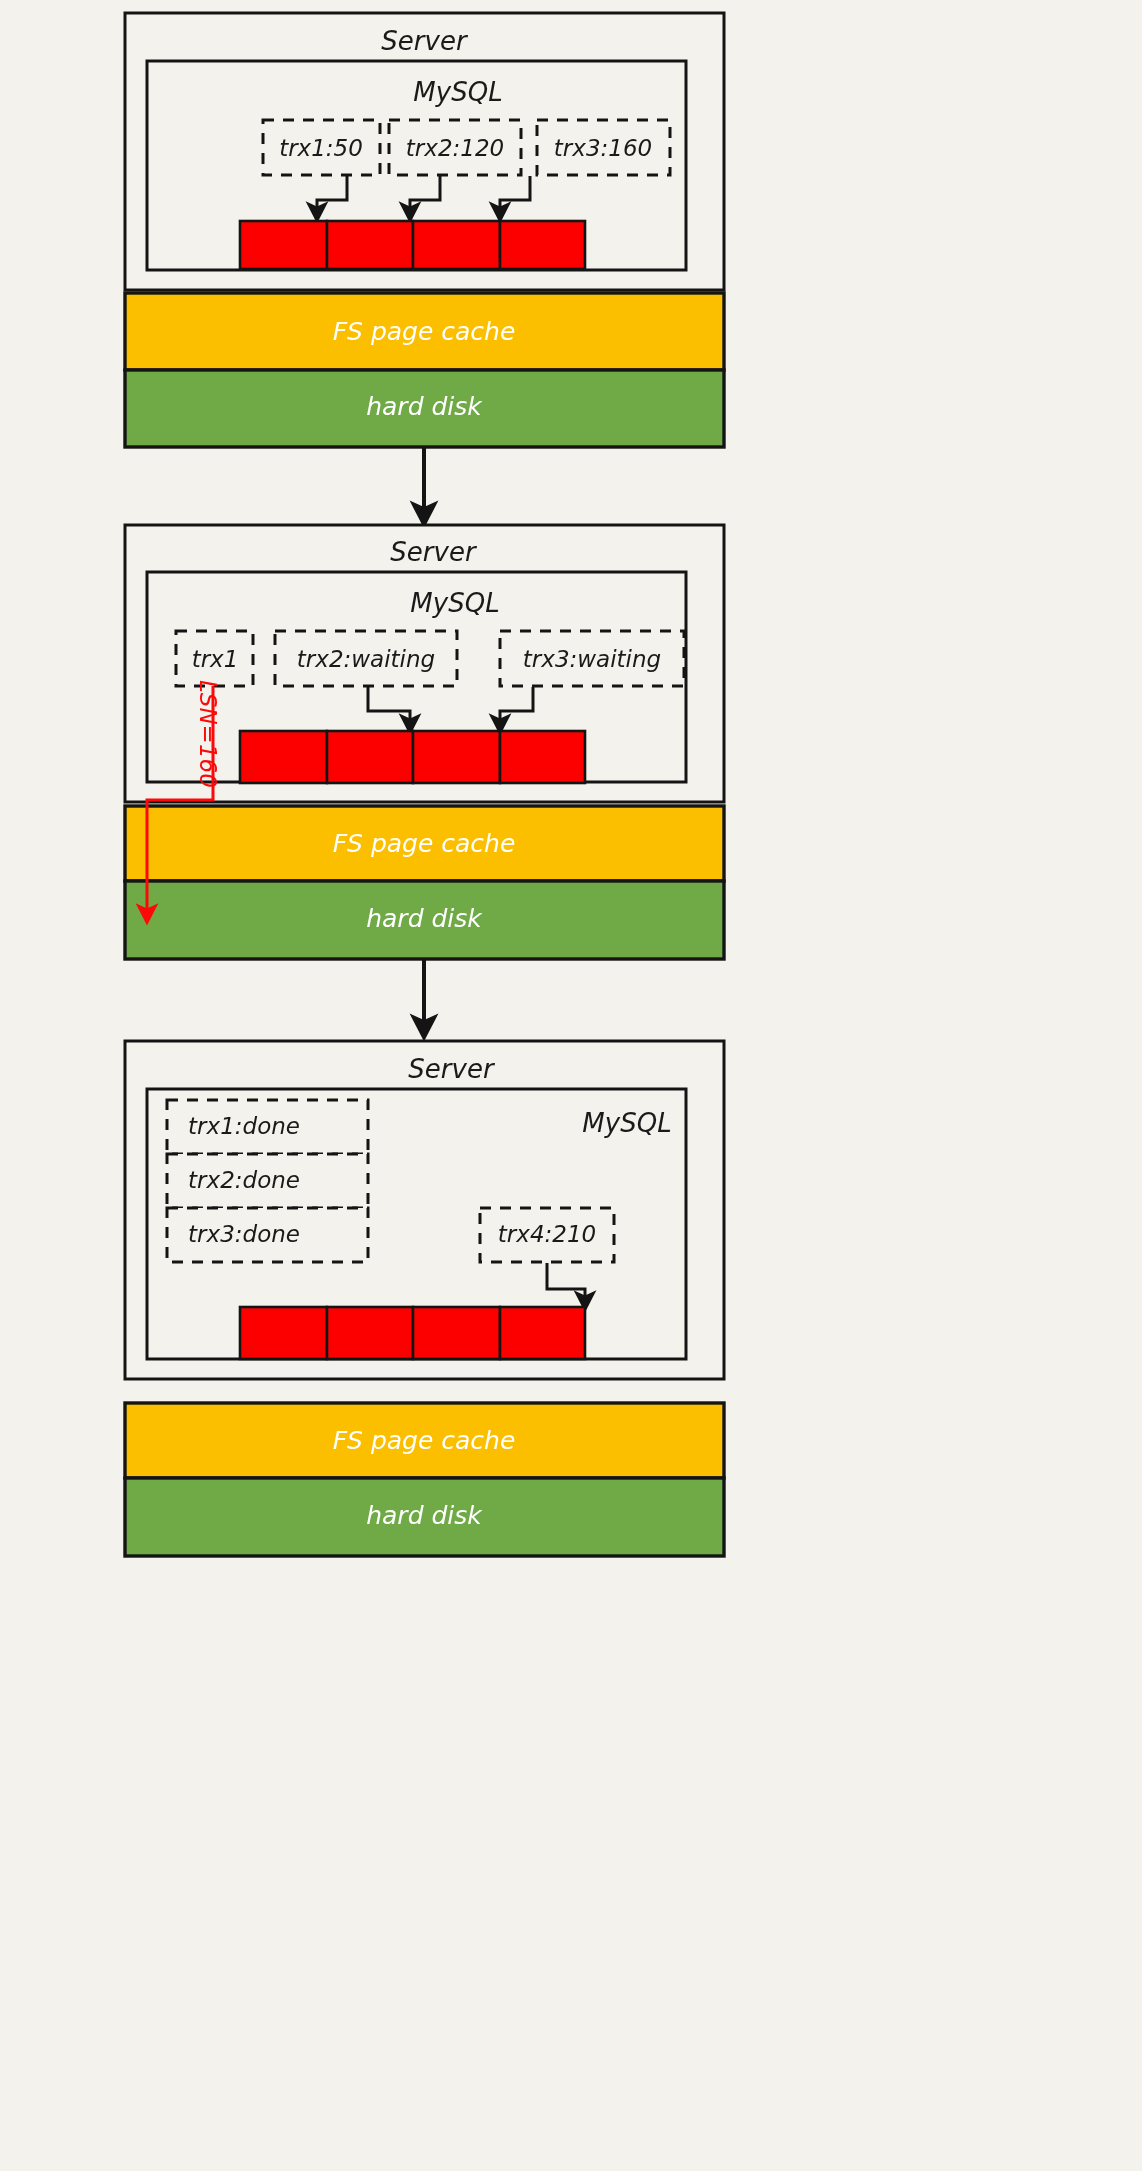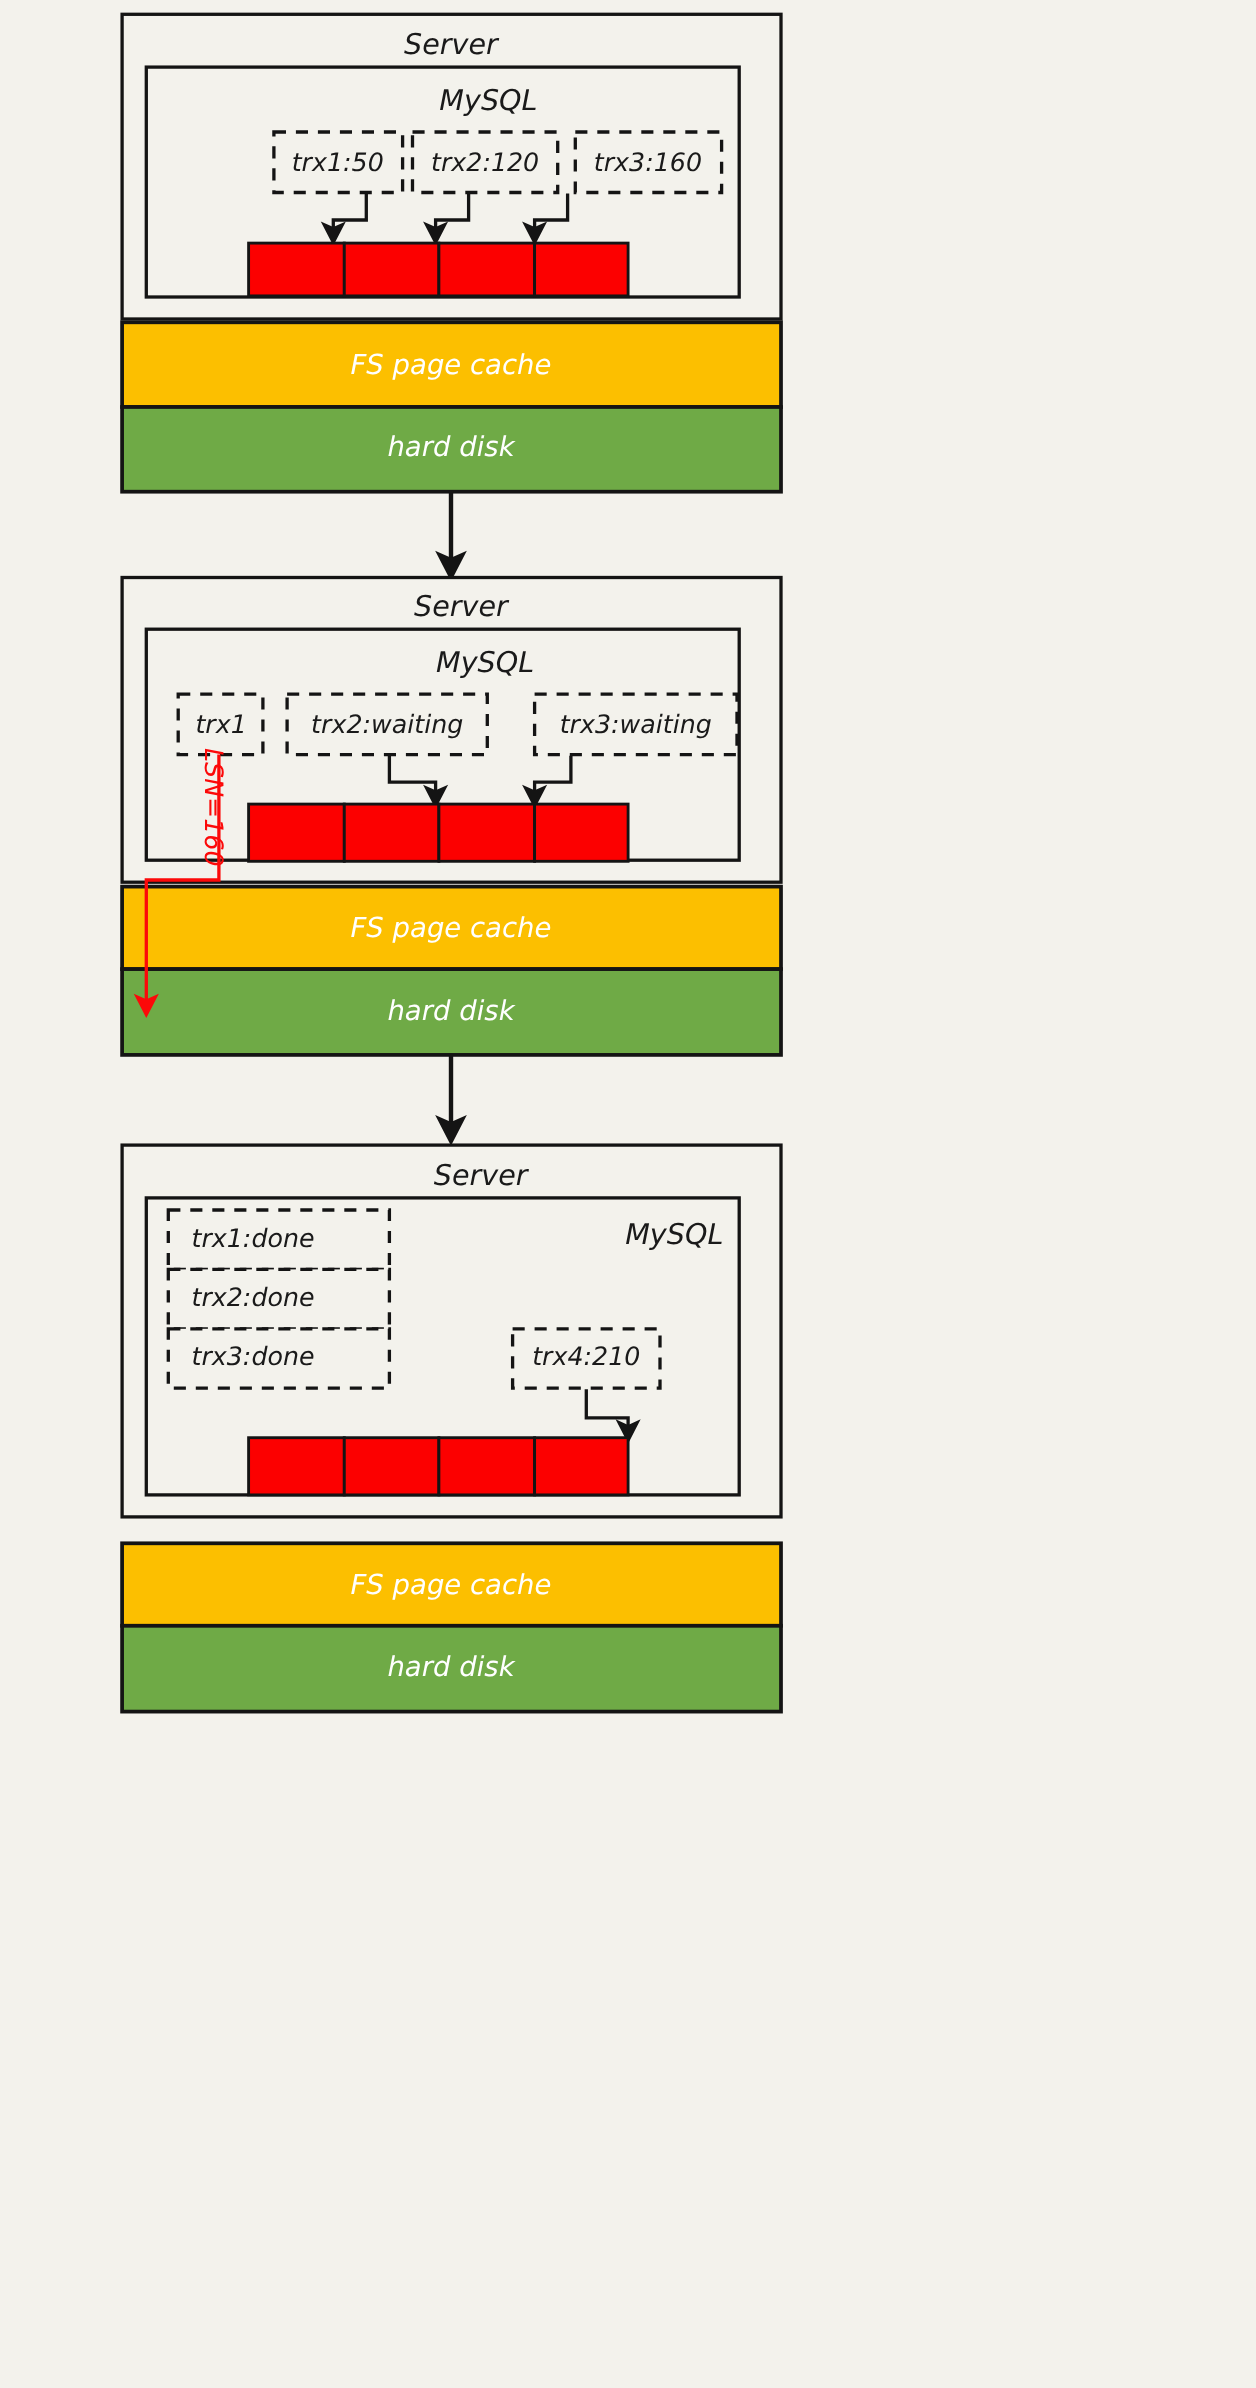--- a/index.html
+++ b/index.html
@@ -2,21 +2,21 @@
 <html><head>
 <meta charset="utf-8">
 <style>
   html,body{margin:0;padding:0;background:#f3f2ec;}
   body{
     width:1142px;height:2171px;
     font-family:"DejaVu Sans", sans-serif;
     overflow:hidden;
     position:relative;
   }
-  #stage{position:absolute;left:0;top:0;width:1034px;height:2171px;}
+  #stage{position:absolute;left:14px;top:0;width:1034px;height:2171px;}
   svg{display:block;}
   .lbl{
     font-family:"DejaVu Sans", sans-serif;
     font-style:italic;
     fill:#1a1a1a;
     dominant-baseline:middle;
   }
   .lbl-white{fill:#ffffff;}
   .panel-rect{fill:#f3f2ec;stroke:#141414;stroke-width:3;}
   .inner-rect{fill:#f3f2ec;stroke:#141414;stroke-width:3;}

